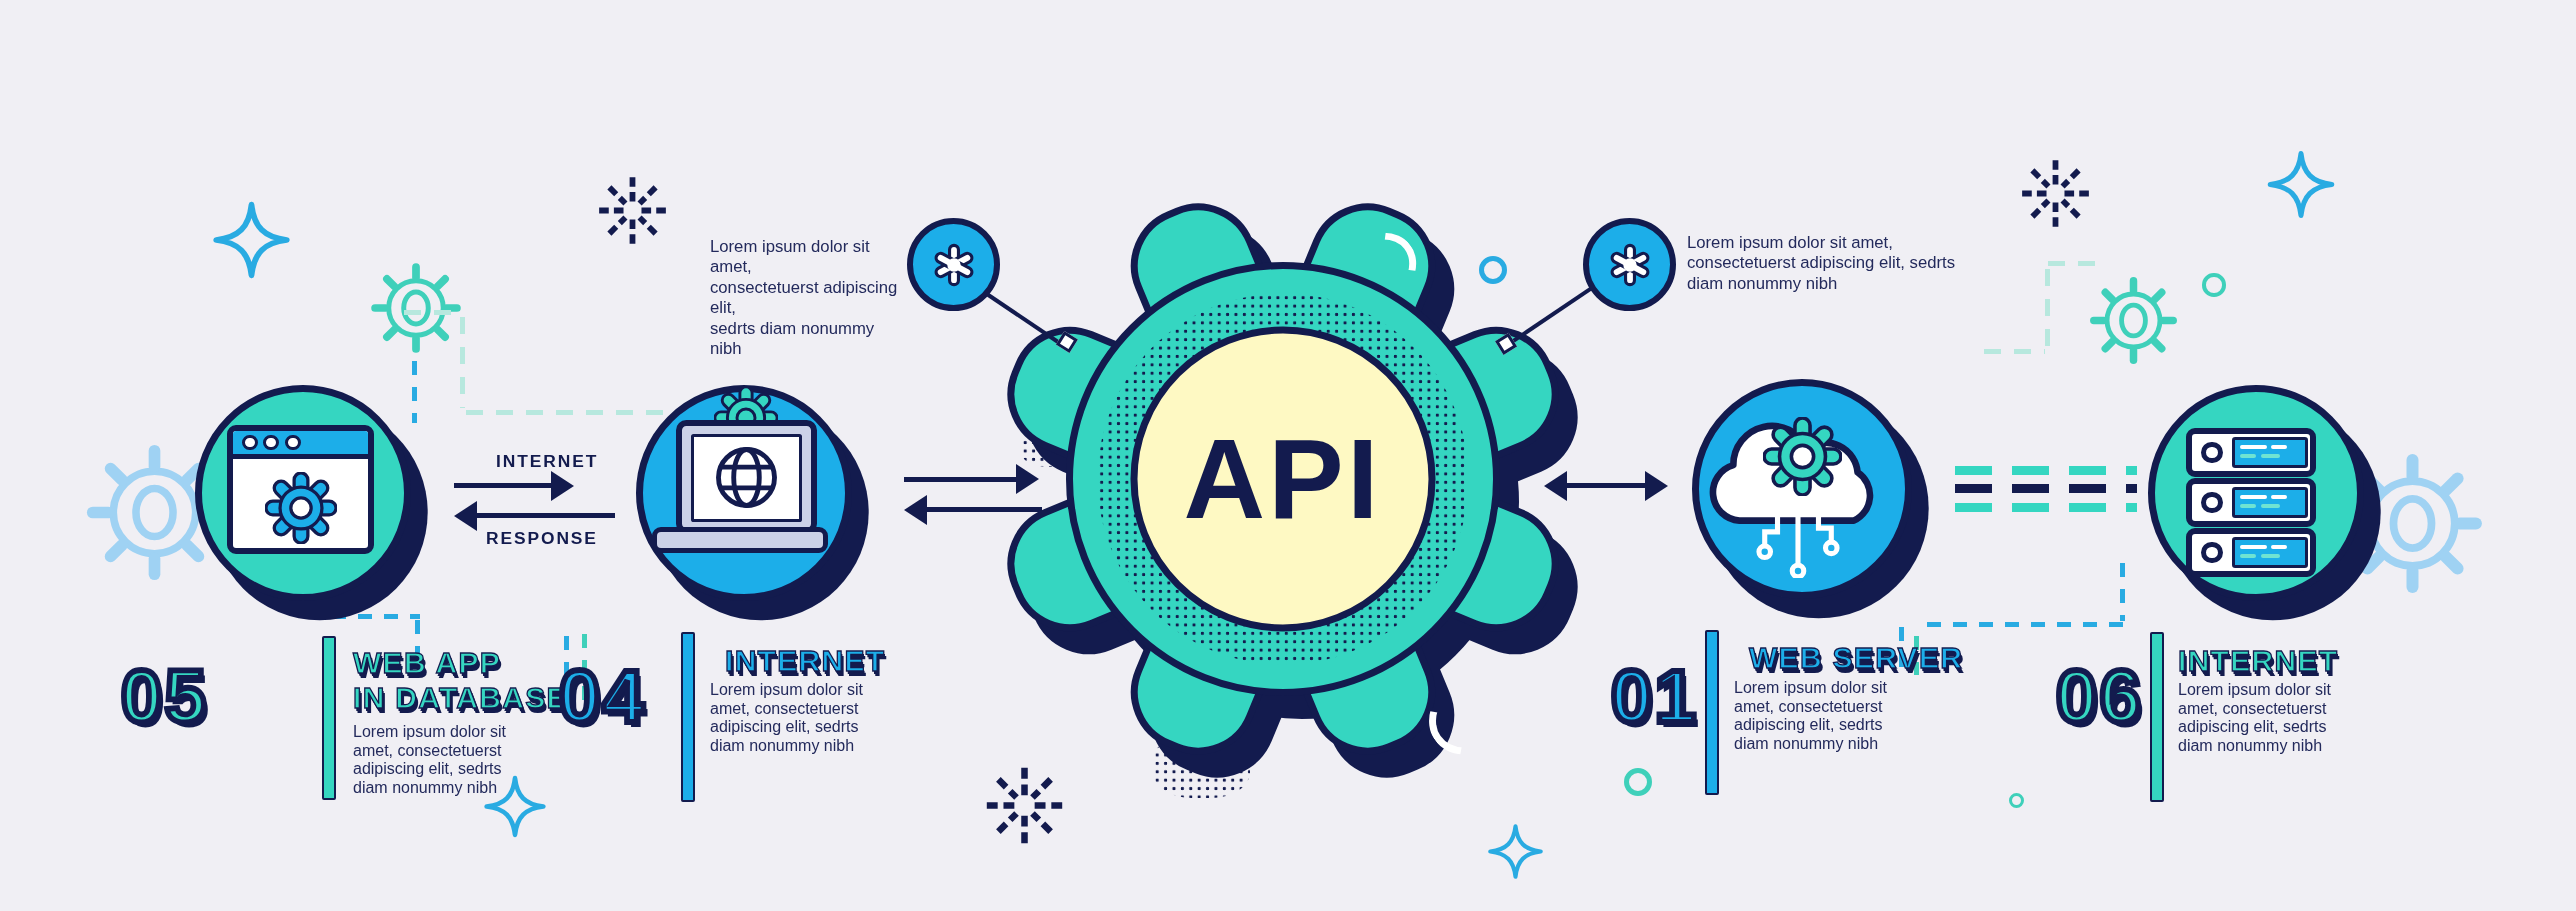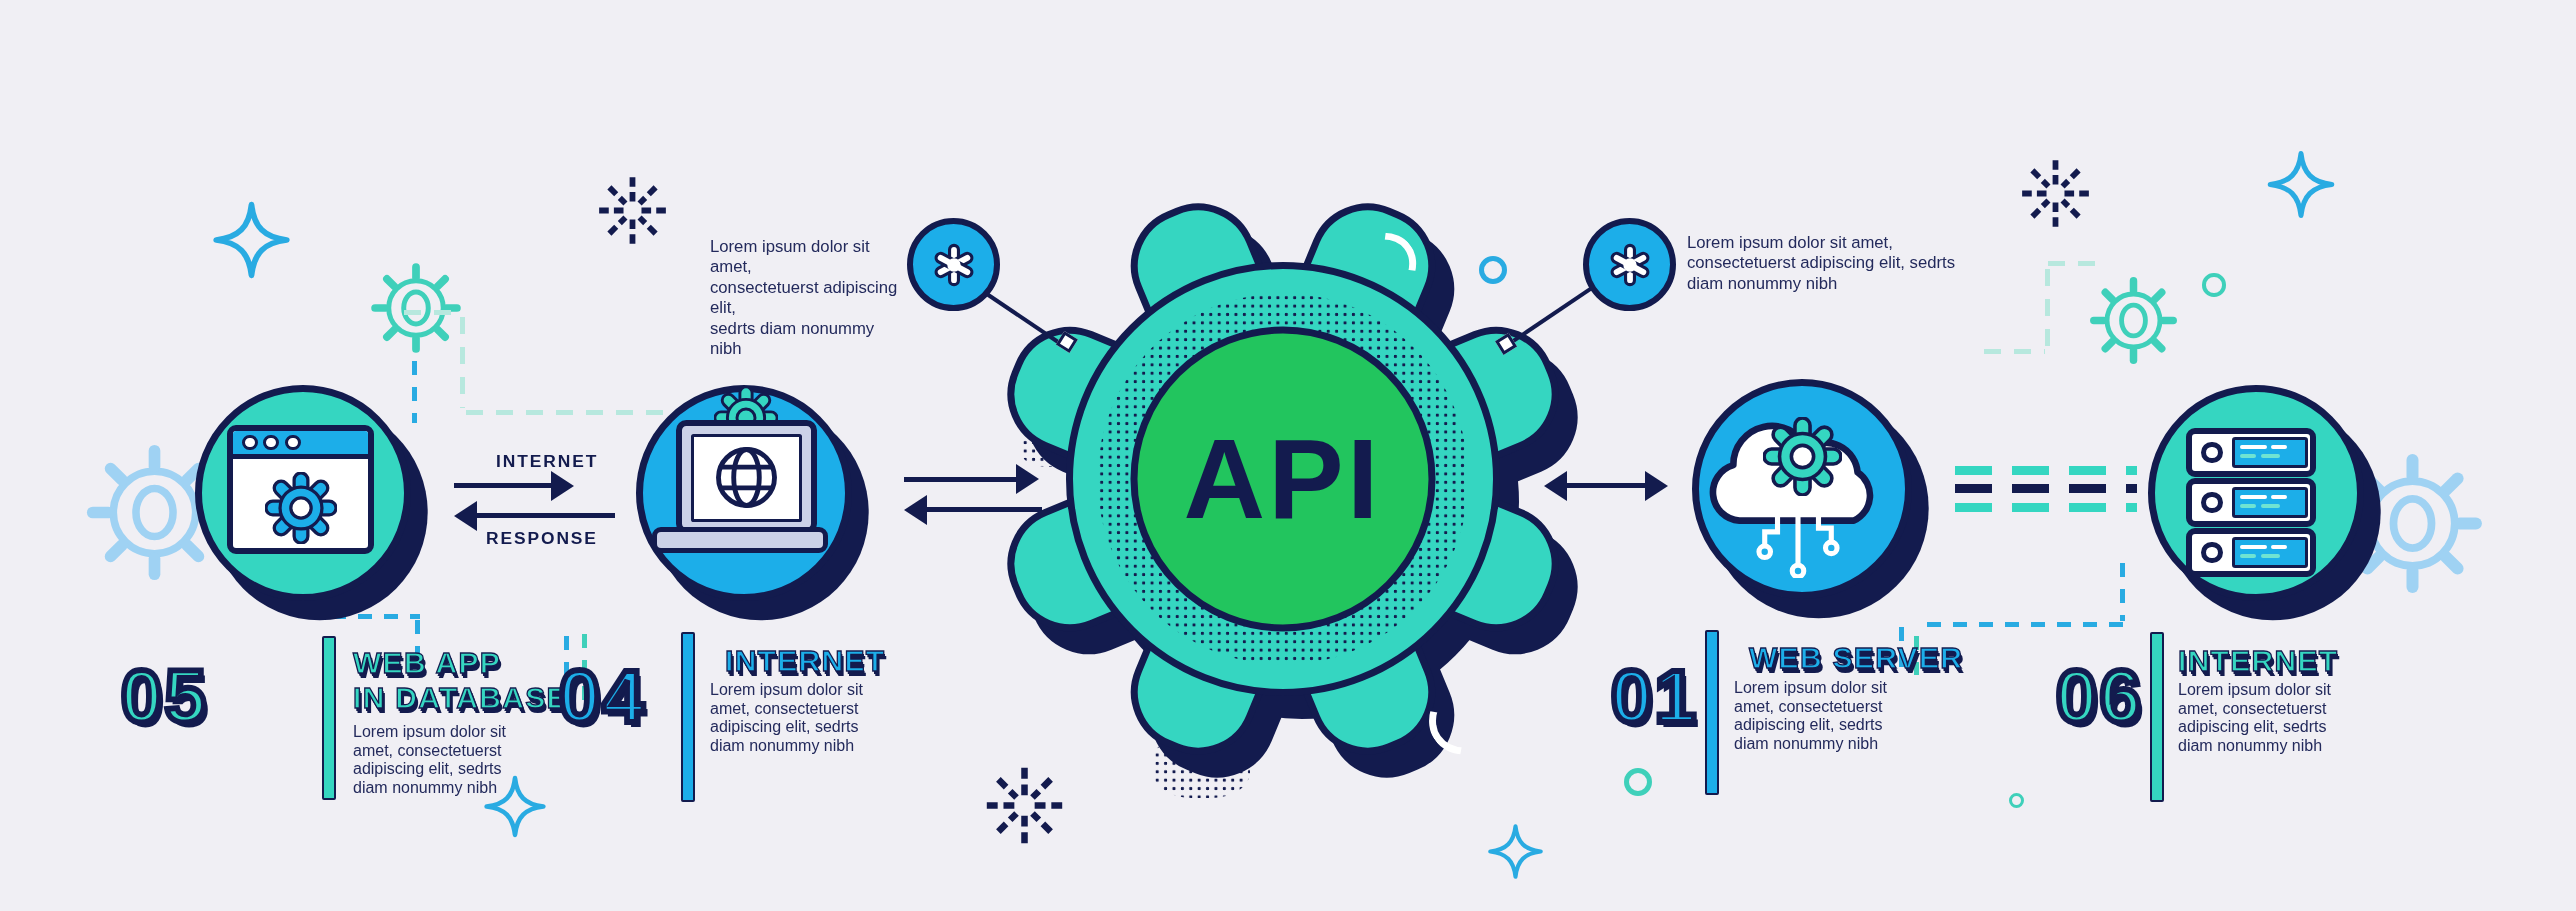--- a/index.html
+++ b/index.html
@@ -21,21 +21,21 @@
   .gear-wrap{position:absolute;left:999px;top:185px;width:567px;height:587px;
     filter:drop-shadow(19.3px 23px 0 var(--navy));}
   .tooth{position:absolute;left:50%;top:50%;width:113px;height:569px;
     background:var(--teal);border:7px solid var(--navy);border-radius:59px;}
   .gear-body{position:absolute;left:50%;top:50%;transform:translate(-50%,-50%);
     width:420px;height:420px;border-radius:50%;background:var(--teal);border:7px solid var(--navy);}
   .dots{background-image:radial-gradient(#131b4e 1.6px,transparent 1.9px);background-size:8.4px 8.4px;}
   .gear-dots{position:absolute;left:50%;top:50%;transform:translate(-50%,-50%);
     width:371px;height:371px;border-radius:50%;}
   .gear-center{position:absolute;left:50%;top:50%;transform:translate(-50%,-50%);
-    width:291px;height:291px;border-radius:50%;background:#22c55e;border:7.7px solid var(--navy);
+    width:291px;height:291px;border-radius:50%;background:#fef9c3;border:7.7px solid var(--navy);
     display:flex;align-items:center;justify-content:center;}
   .api-label{font-size:113px;font-weight:bold;color:var(--navy);letter-spacing:3.2px;}
   .hl-arc{position:absolute;border:7px solid transparent;border-top-color:#fff;border-radius:50%;}
 
   
   .step-number{position:absolute;font-size:74px;font-weight:bold;letter-spacing:2.6px;
     -webkit-text-stroke:5.8px var(--navy);text-shadow:3.9px 4.5px 0 var(--navy);}
   .n-teal{color:var(--teal);} .n-blue{color:var(--blue);}
   .step-bar{position:absolute;width:9.7px;border:2.6px solid var(--navy);border-radius:1.9px;}
   .step-title{position:absolute;font-size:30px;line-height:1.18;font-weight:bold;letter-spacing:1.3px;

